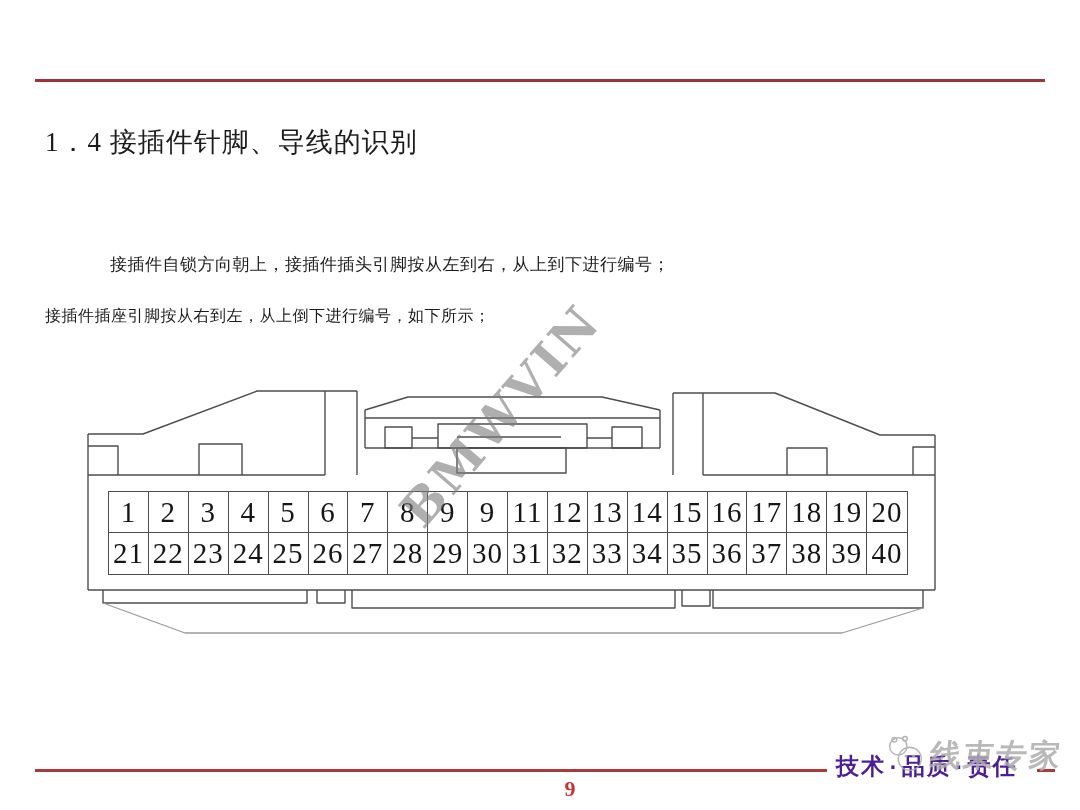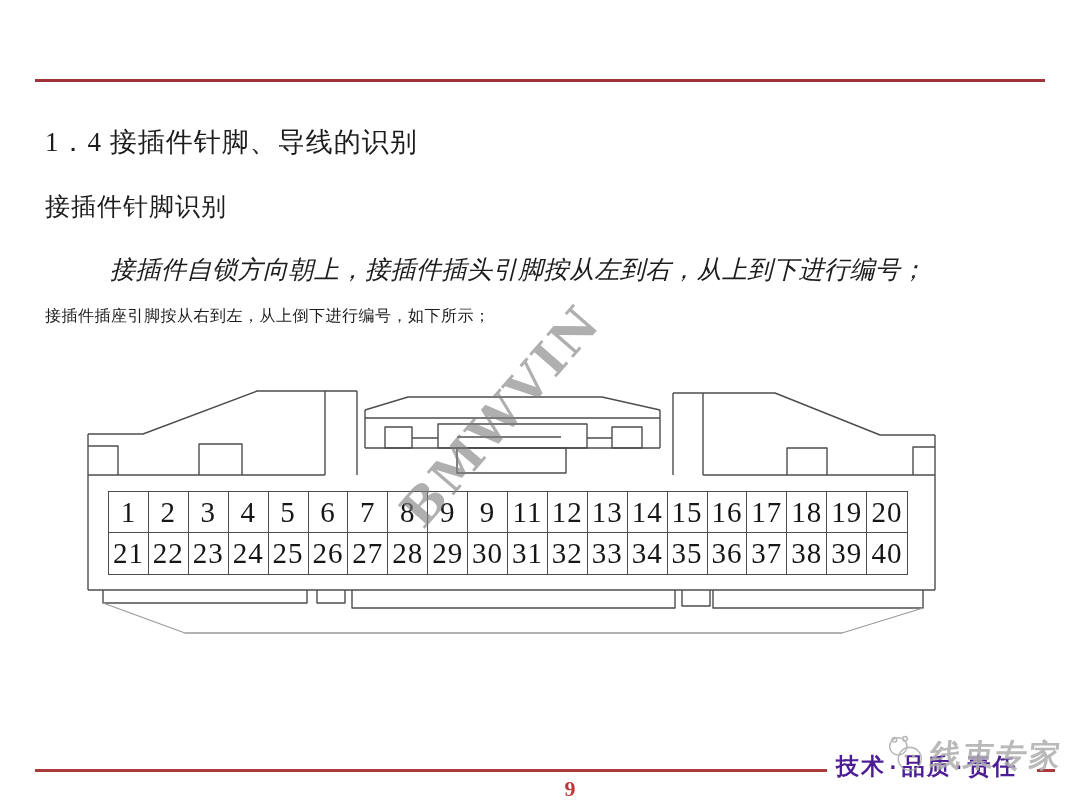--- a/index.html
+++ b/index.html
@@ -18,21 +18,21 @@
   .heading{
     position:absolute;left:45px;top:124px;
     font-size:27px;letter-spacing:1px;white-space:nowrap;
   }
   .subheading{
     position:absolute;left:45px;top:190px;
     font-size:25px;letter-spacing:1px;white-space:nowrap;
   }
   .para1{
     position:absolute;left:110px;top:253px;
-    font-size:25px;letter-spacing:0.5px;white-space:nowrap;font-style:italic;
+    font-size:17px;letter-spacing:0.5px;white-space:nowrap;
   }
   .para2{
     position:absolute;left:45px;top:306px;
     font-size:16px;letter-spacing:0.5px;white-space:nowrap;
   }
   .diagram-svg{position:absolute;left:0;top:380px;}
   .pin-grid{
     position:absolute;left:108px;top:491px;
     width:800px;height:84px;
     display:grid;grid-template-columns:repeat(20,1fr);grid-template-rows:1fr 1fr;
@@ -80,21 +80,20 @@
   }
 </style>
 </head>
 <body>
 
 <div class="page">
 
   <div class="rule rule-top" style="background:#9e3339;"></div>
 
   <div class="heading">1．4 接插件针脚、导线的识别</div>
-  <div class="subheading">接插件针脚识别</div>
   <div class="para1">接插件自锁方向朝上，接插件插头引脚按从左到右，从上到下进行编号；</div>
   <div class="para2">接插件插座引脚按从右到左，从上倒下进行编号，如下所示；</div>
 
   <svg class="diagram-svg" width="1080" height="270" viewBox="0 0 1080 270">
     <g fill="none" stroke="#4d4d4d" stroke-width="1.4" stroke-linejoin="round">
 
       <path d="M88,54 L88,210"></path>
       <path d="M935,55 L935,210"></path>
       <path d="M88,210 H935"></path>
 

